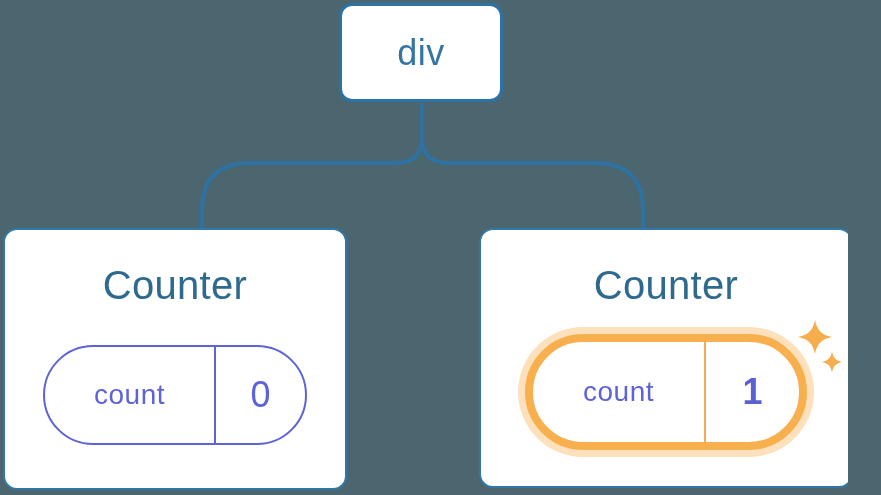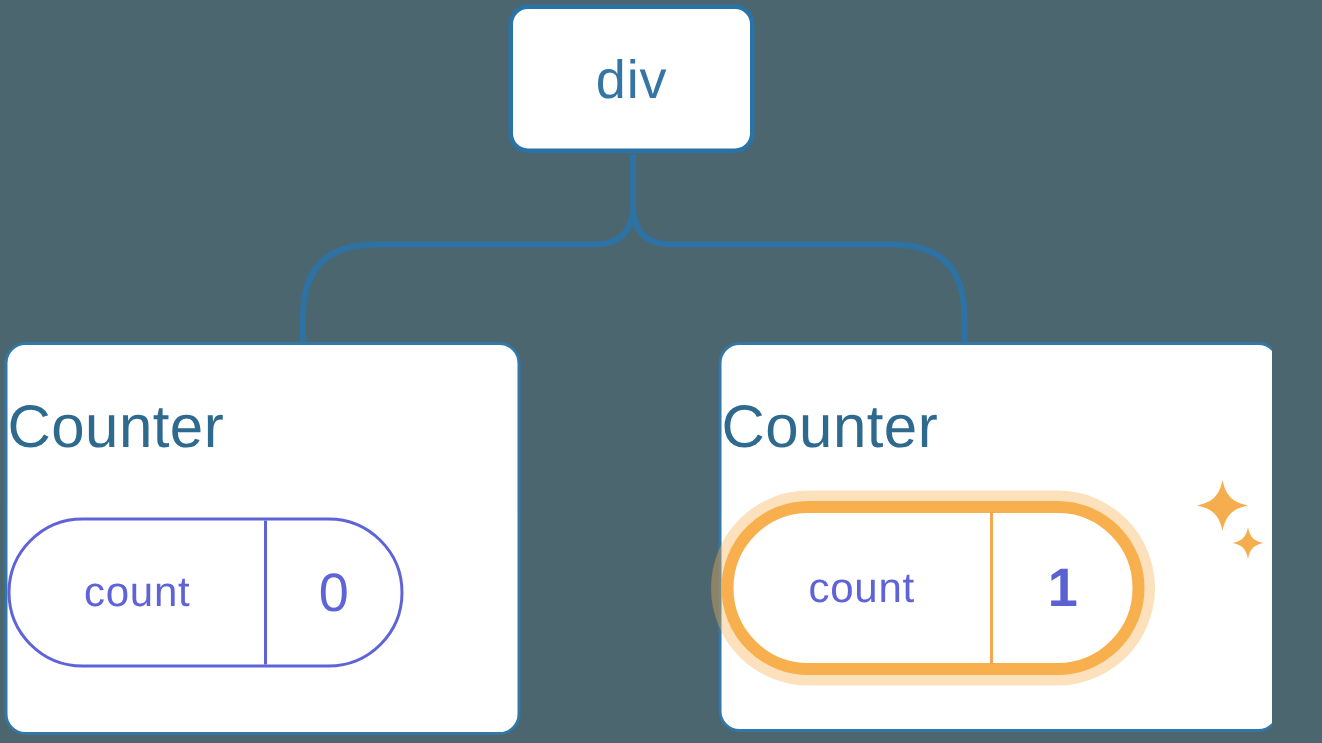--- a/index.html
+++ b/index.html
@@ -41,21 +41,21 @@
   }
   .card {
     position: absolute;
     top: 228px;
     box-sizing: border-box;
     background: #ffffff;
     border: 2px solid #3277a6;
     border-radius: 14px;
     display: flex;
     flex-direction: column;
-    align-items: flex-start;
+    align-items: center;
     z-index: 2;
   }
   .card-left  { left: 3px;   width: 344px; height: 262px; }
   .card-right { left: 479px; width: 374px; height: 260px; }
   .card-title {
     margin-top: 32px;
     font-size: 40px;
     font-weight: 500;
     color: #2d6a8e;
     line-height: 1.15;

